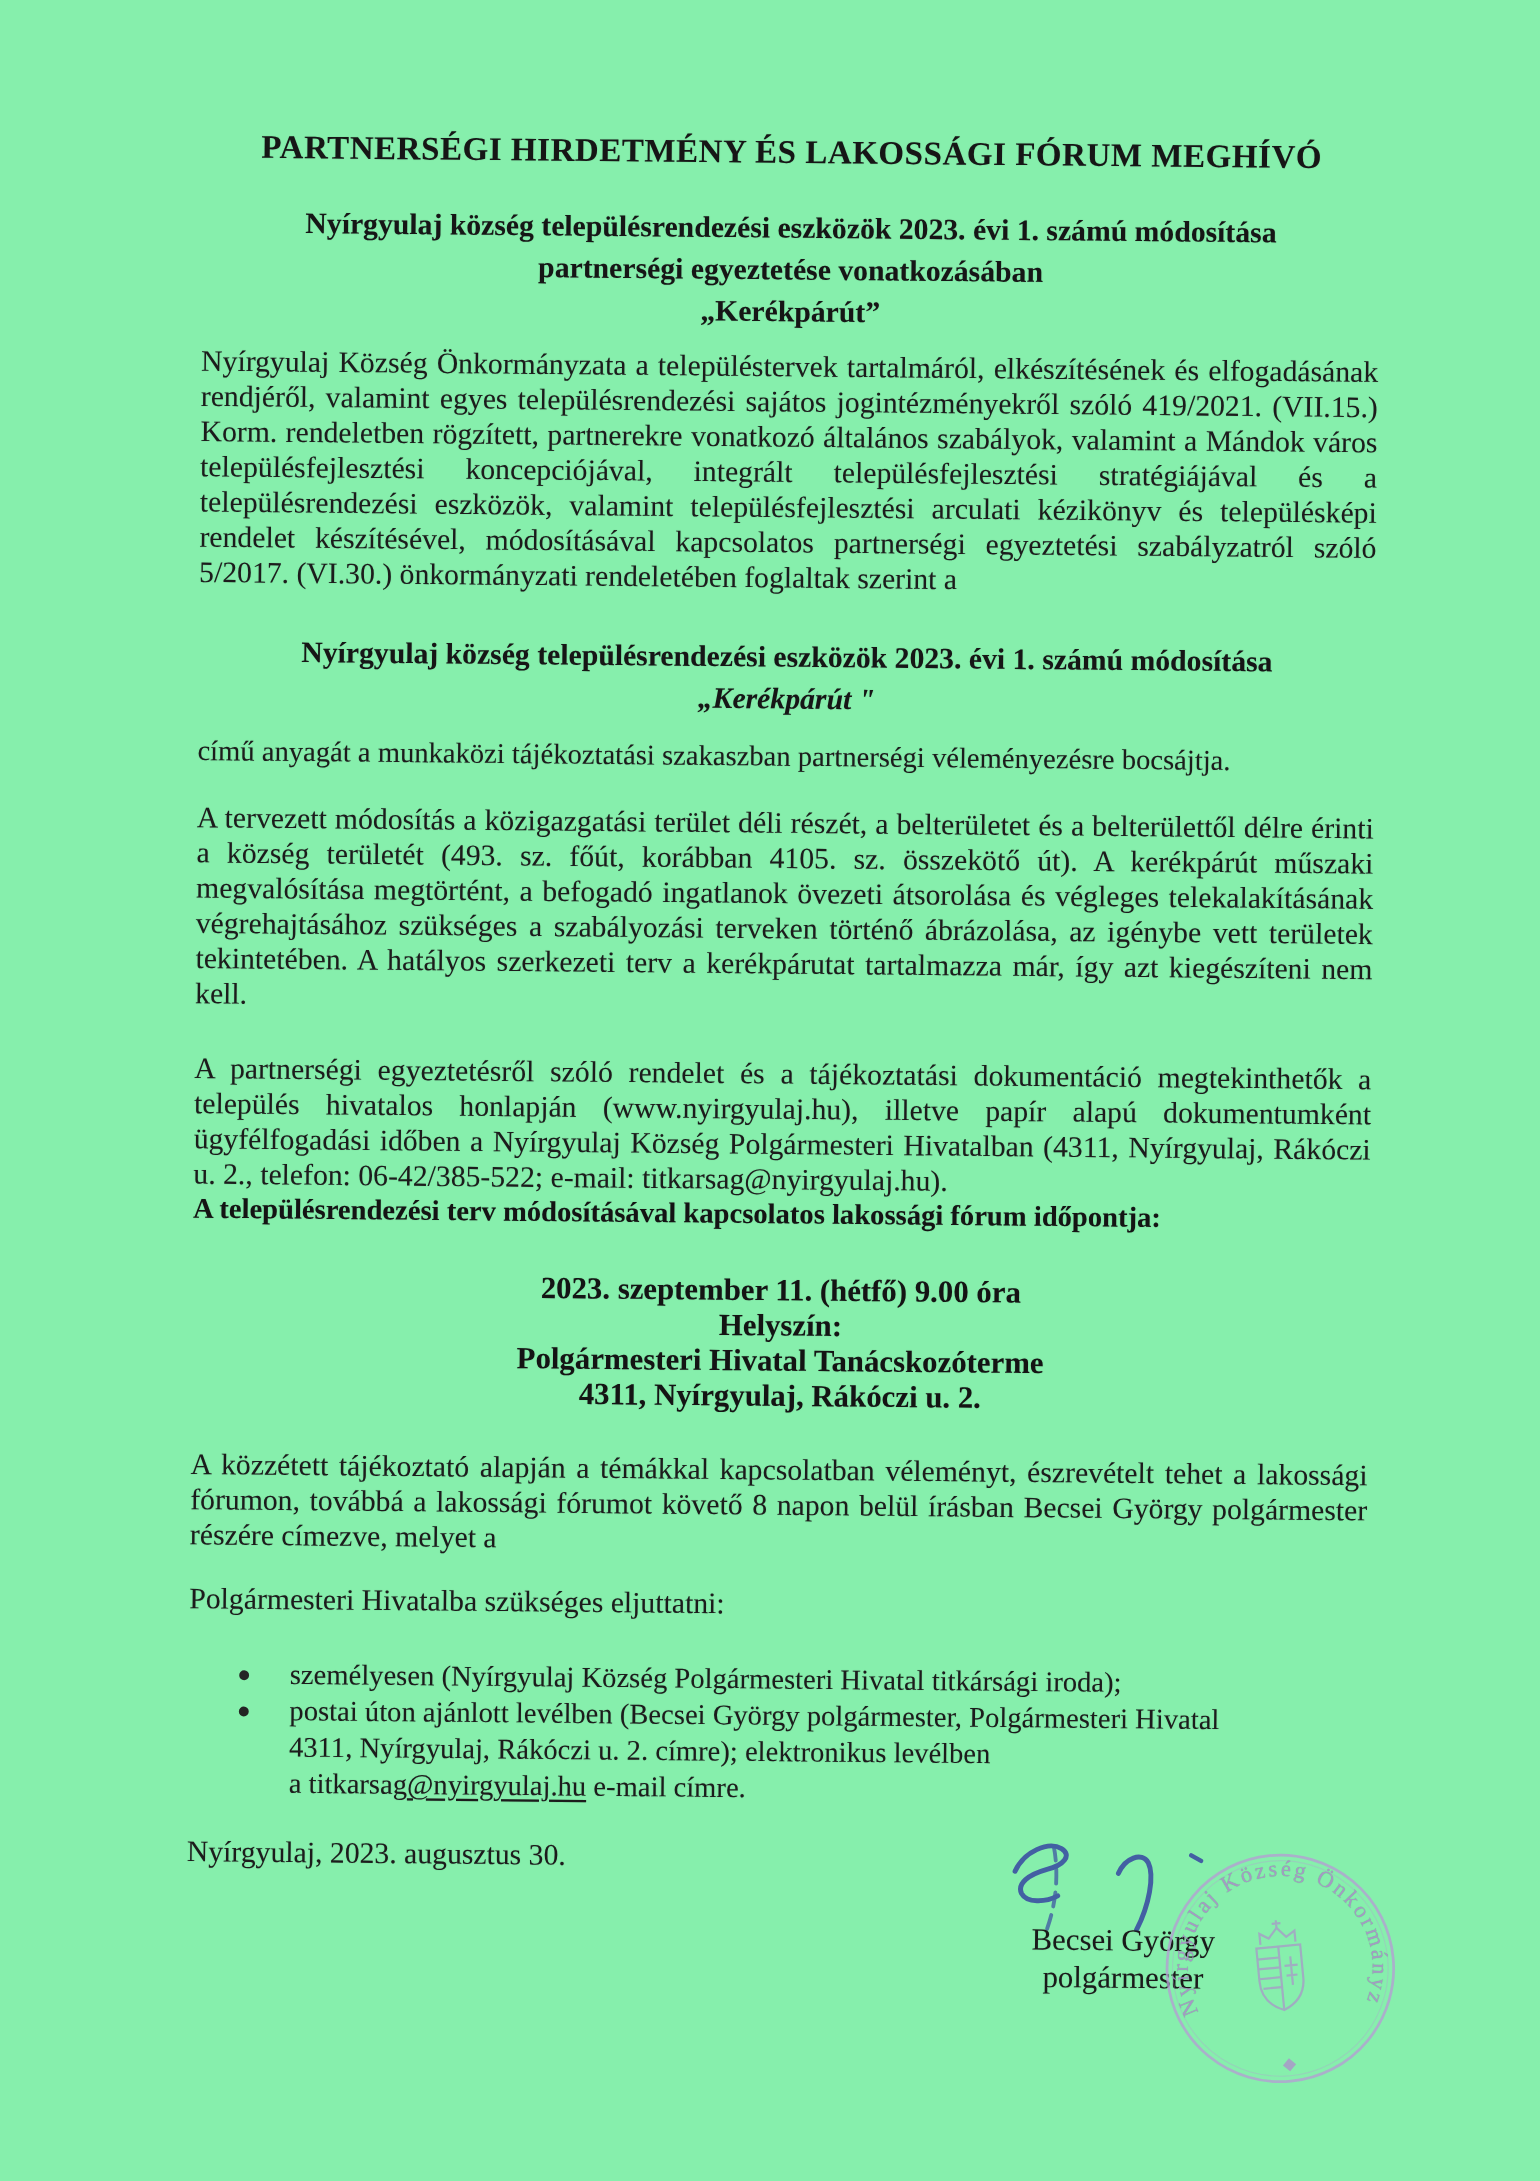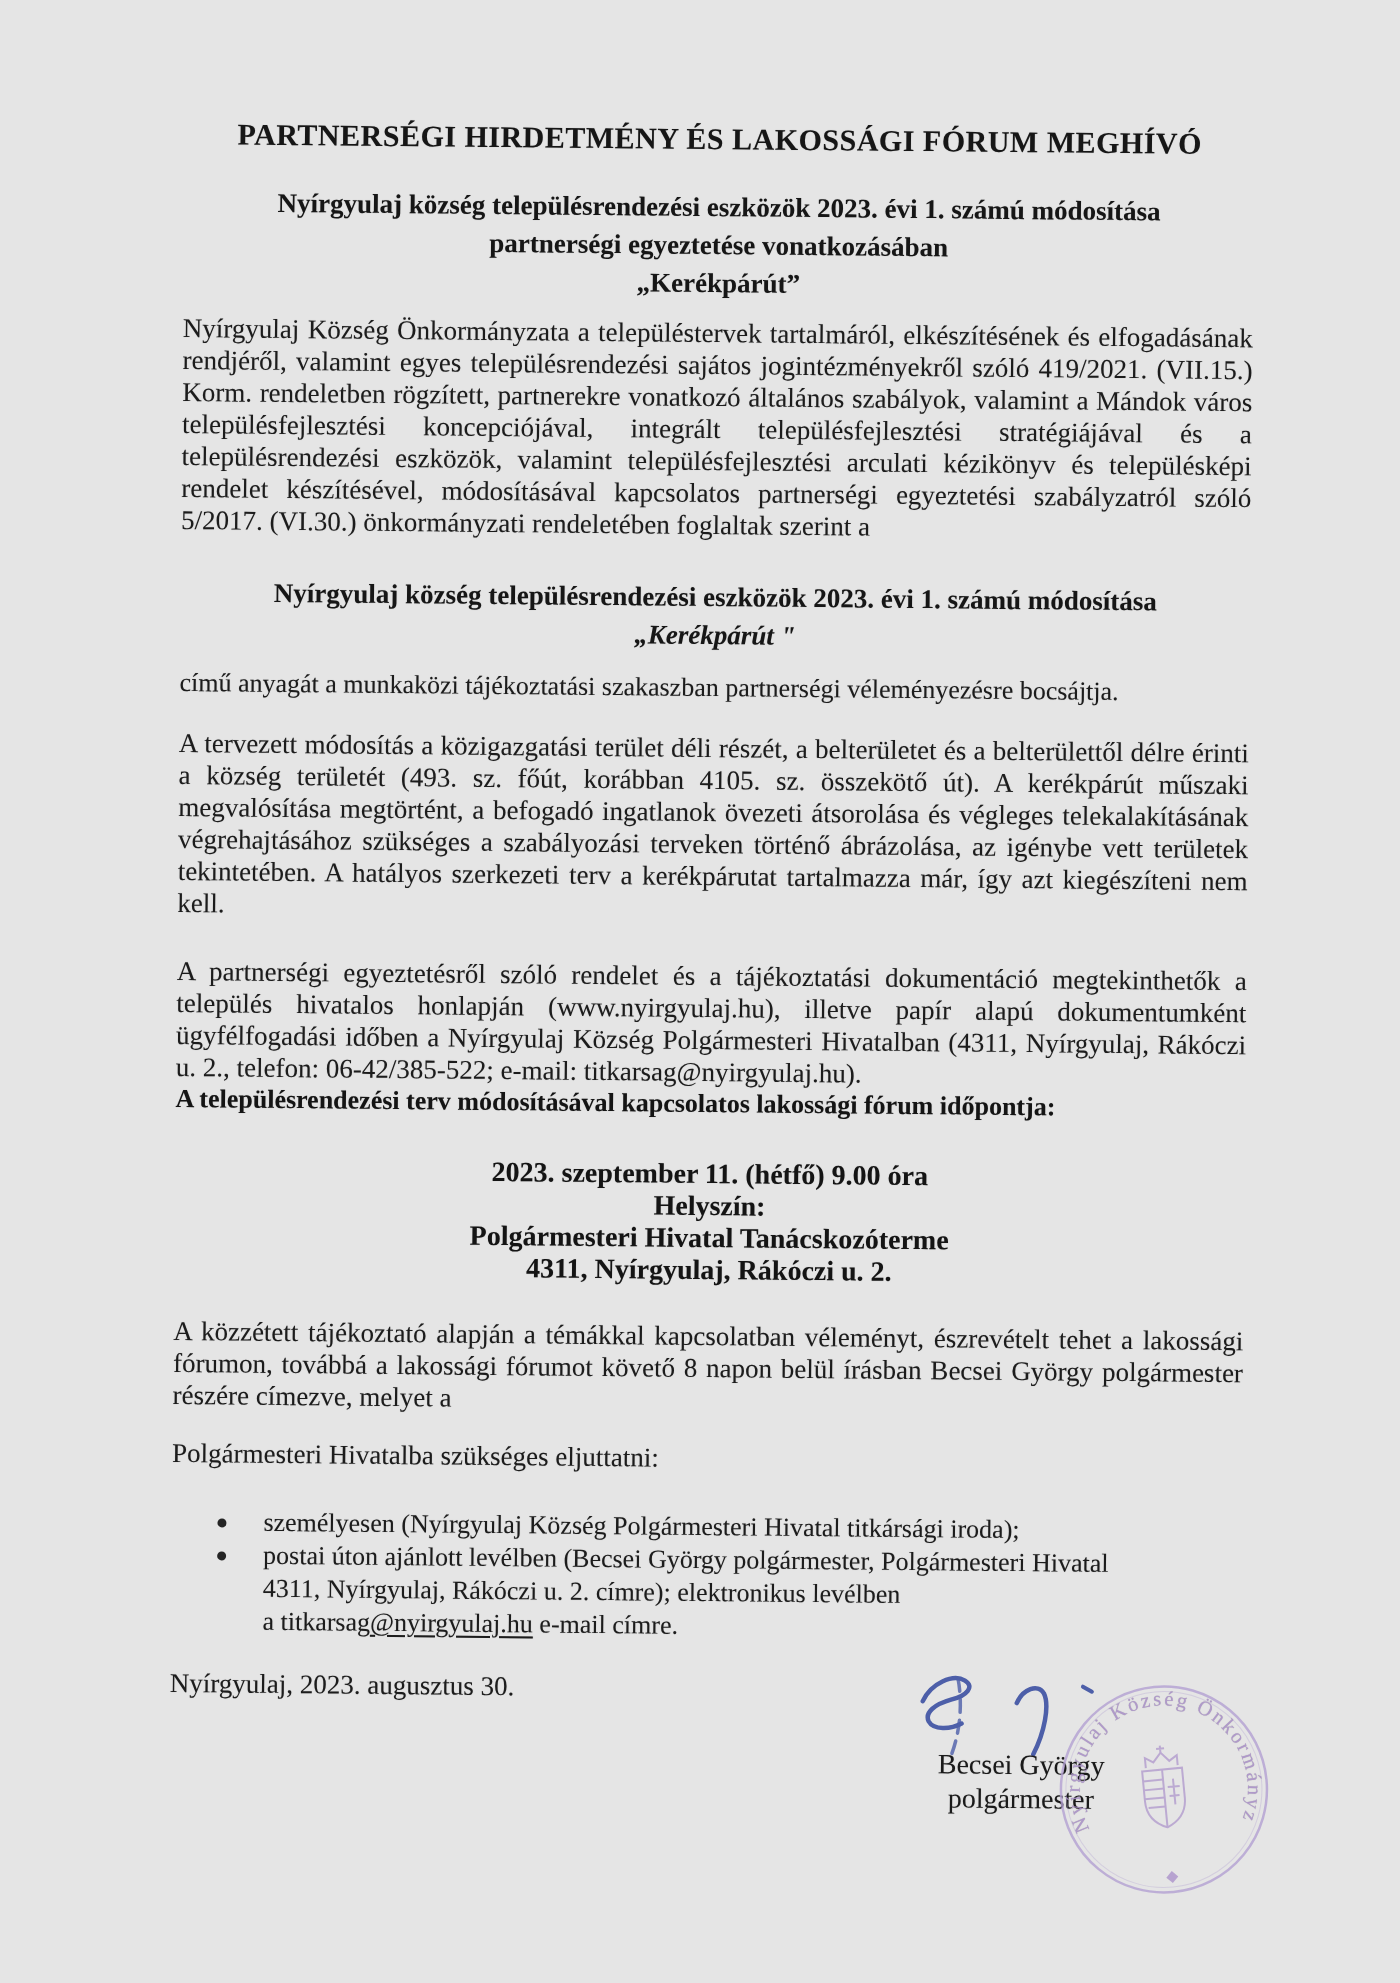--- a/index.html
+++ b/index.html
@@ -1,19 +1,19 @@
 <!DOCTYPE html>
 <html lang="hu"><head>
 <meta charset="utf-8">
 <style>
   html,body{margin:0;padding:0;background:#ffffff;}
   .page{
     position:relative;
     width:1400px;height:1983px;
-    background:#e5e5e5;
+    background:#86efac;
     overflow:hidden;
     font-family:"Liberation Serif", serif;
     color:#1c1c1c;
   }
   
   .content{
     position:absolute;left:185px;top:112px;width:1070px;
     transform:rotate(0.55deg);
     transform-origin:0 0;
     text-shadow:0 0 1px rgba(20,20,20,0.25);

